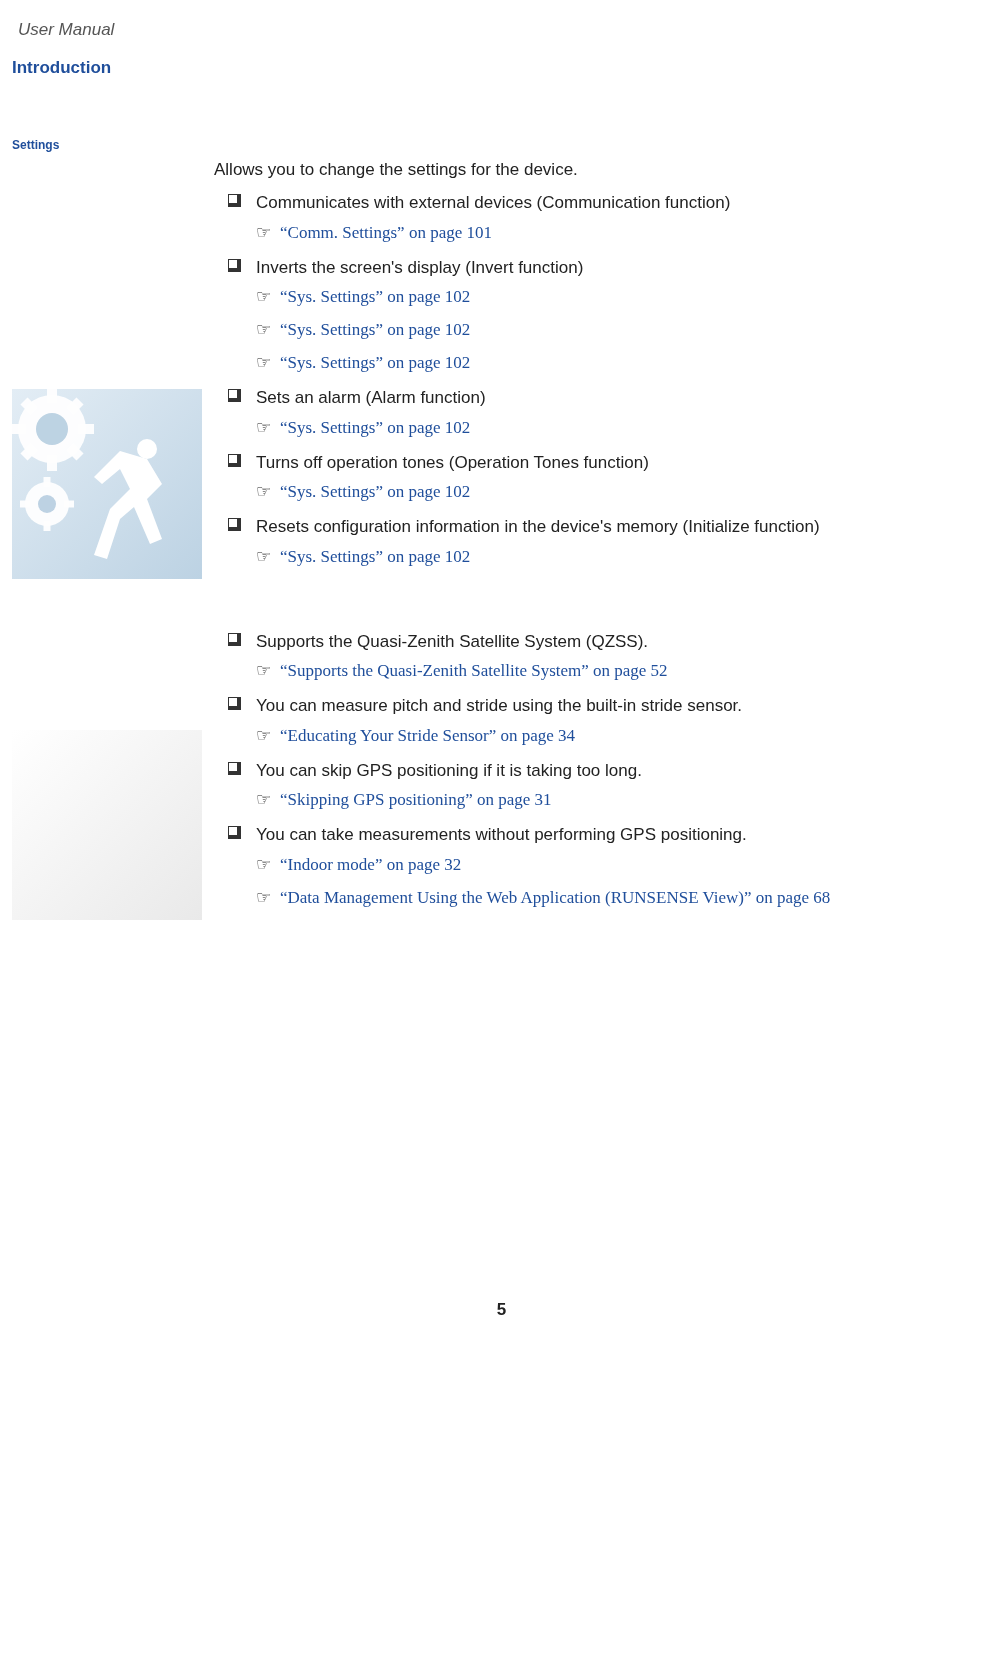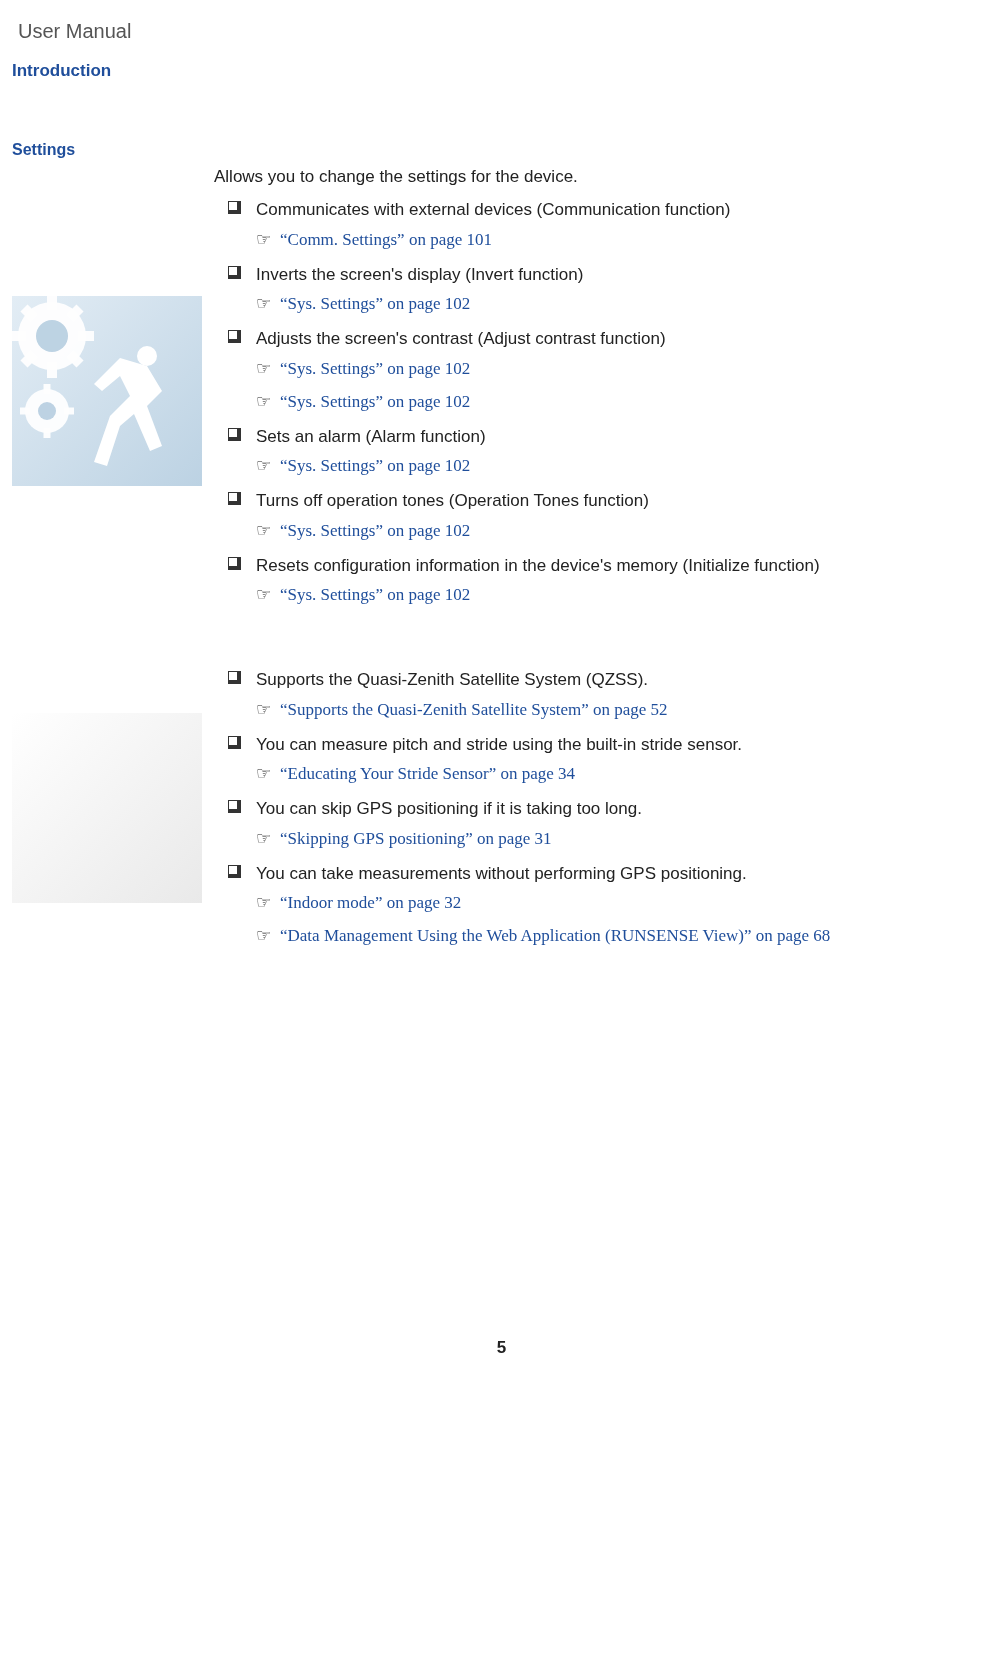--- a/index.html
+++ b/index.html
@@ -10,41 +10,42 @@
     font-size: 17px;
     color: #222;
     width: 1003px;
     background: #fff;
   }
   .page {
     padding: 20px 12px 40px 12px;
     box-sizing: border-box;
   }
   .running-head {
-    font-size: 20px;
+    font-size: 17px;
     color: #555;
     margin-left: 6px;
     margin-bottom: 18px;
+    font-style: italic;
   }
   .chapter-title {
     text-align: left;
     font-weight: bold;
     color: #1f4e9b;
     font-size: 17px;
     margin-bottom: 60px;
   }
   .section-title {
     font-weight: bold;
     color: #1f4e9b;
-    font-size: 16px;
+    font-size: 12px;
     margin: 0 0 6px 0;
   }
   .section {
     display: flex;
-    align-items: center;
+    align-items: flex-end;
     margin-bottom: 40px;
   }
   .thumb {
     width: 190px;
     height: 190px;
     flex: 0 0 190px;
     margin-right: 12px;
     position: relative;
     overflow: hidden;
   }
@@ -150,21 +151,20 @@
     </div>
     <div class="content">
       <p class="lead">Allows you to change the settings for the device.</p>
       <ul class="boxes">
         <li><span>Communicates with external devices (Communication function)</span></li>
         <span class="xref"><i class="hand">☞</i><span>“Comm. Settings” on page 101</span></span>
 
         <li><span>Inverts the screen's display (Invert function)</span></li>
         <span class="xref"><i class="hand">☞</i><span>“Sys. Settings” on page 102</span></span>
 
-        <li><span>Adjusts the screen's contrast (Adjust contrast function)</span></li>
         <span class="xref"><i class="hand">☞</i><span>“Sys. Settings” on page 102</span></span>
 
         <span class="xref"><i class="hand">☞</i><span>“Sys. Settings” on page 102</span></span>
 
         <li><span>Sets an alarm (Alarm function)</span></li>
         <span class="xref"><i class="hand">☞</i><span>“Sys. Settings” on page 102</span></span>
 
         <li><span>Turns off operation tones (Operation Tones function)</span></li>
         <span class="xref"><i class="hand">☞</i><span>“Sys. Settings” on page 102</span></span>
 

